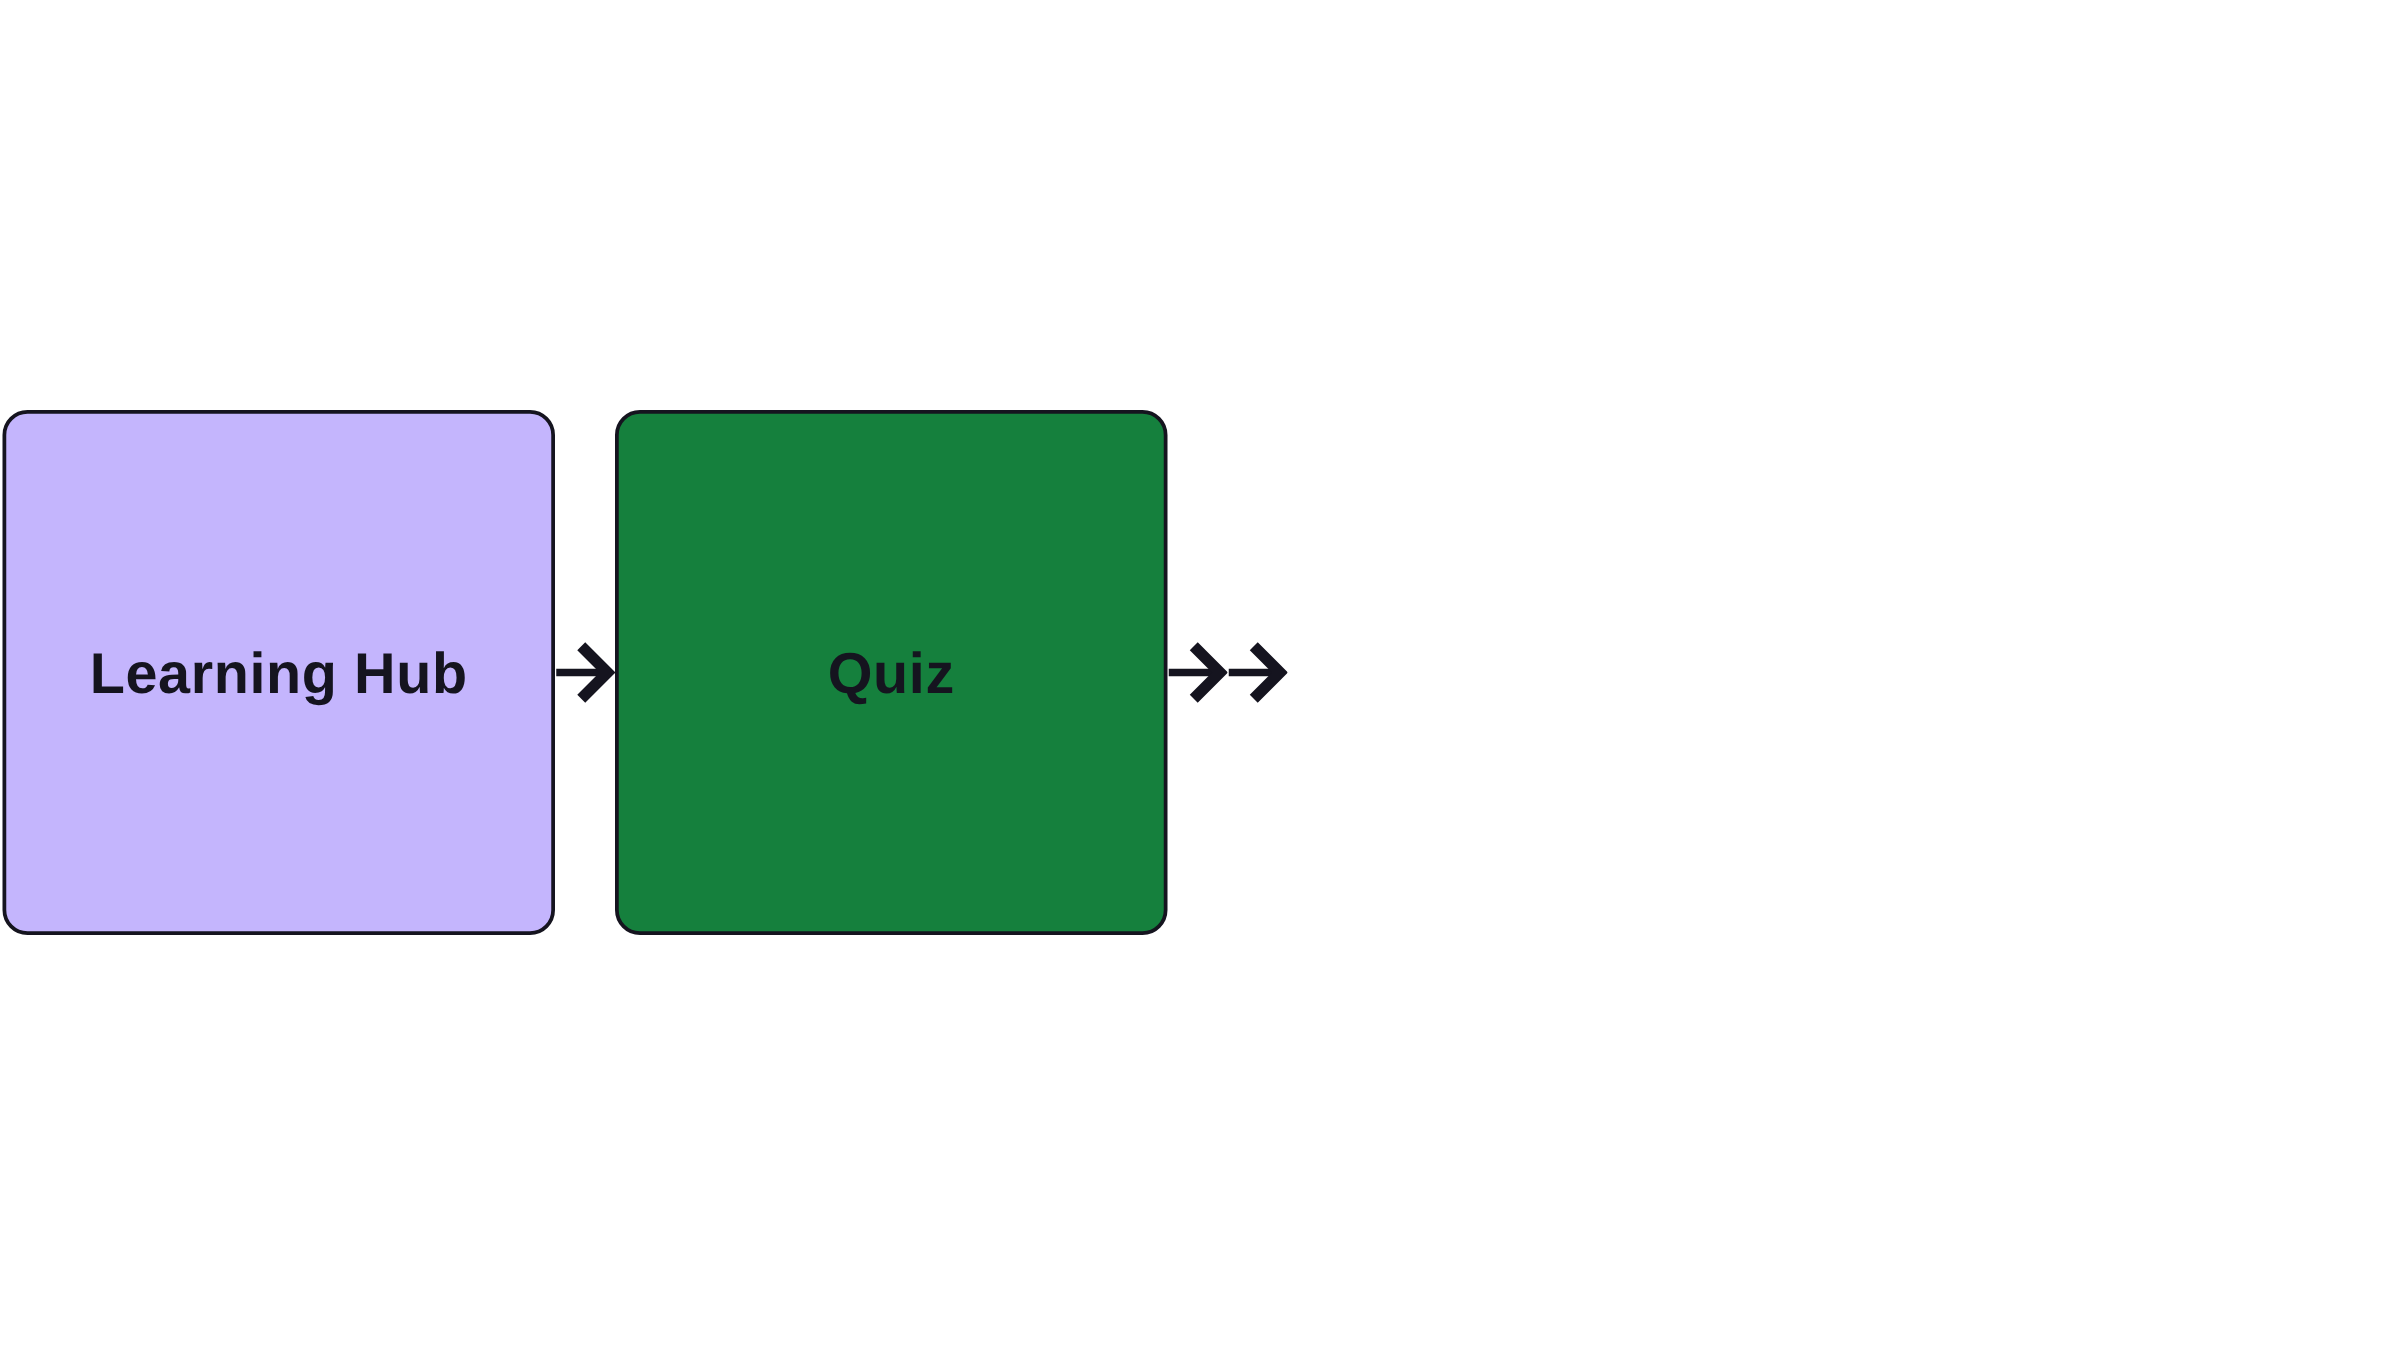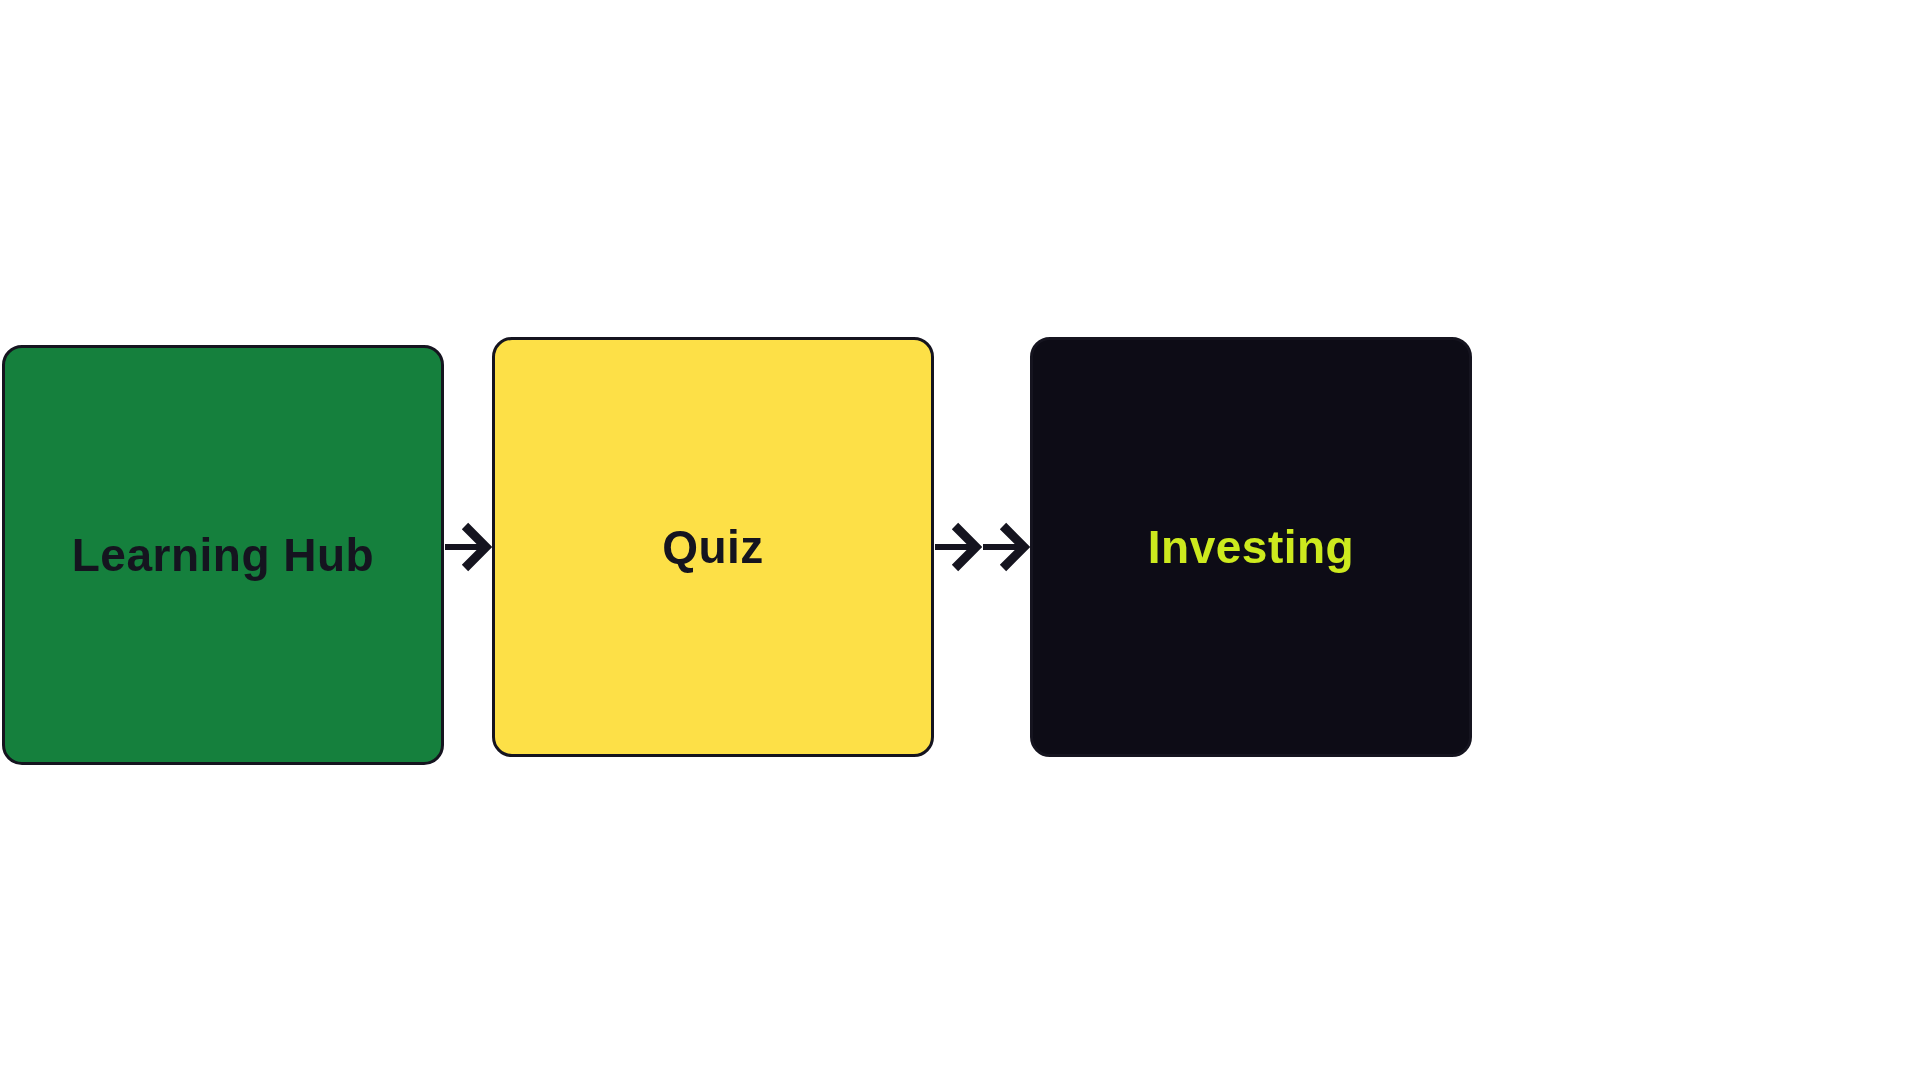--- a/index.html
+++ b/index.html
@@ -44,47 +44,44 @@
   }
   .arrow-cell svg {
     display: block;
   }
 </style>
 </head>
 <body style="background: rgb(255, 255, 255);">
 
 <div class="flow-row">
 
-  <div class="flow-step" style="background: #15803d; border-color: rgb(21, 20, 31); margin-top: 17px;">
+  <div class="flow-step" style="background: #c4b5fd; border-color: rgb(21, 20, 31);">
     <span class="step-label" style="color: rgb(21, 20, 31);">Learning Hub</span>
   </div>
 
   <div class="arrow-cell">
     <svg width="48" height="56" viewBox="0 0 48 56">
       <path d="M1 28 H38" fill="none" stroke="#15141f" stroke-width="6"></path>
       <path d="M21 7 L42 28 L21 49" fill="none" stroke="#15141f" stroke-width="9"></path>
     </svg>
   </div>
 
-  <div class="flow-step" style="background: #fde047; border-color: rgb(21, 20, 31);">
+  <div class="flow-step" style="background: #15803d; border-color: rgb(21, 20, 31);">
     <span class="step-label" style="color: rgb(21, 20, 31);">Quiz</span>
   </div>
 
   <div class="arrow-cell">
     <svg width="48" height="56" viewBox="0 0 48 56">
       <path d="M1 28 H38" fill="none" stroke="#15141f" stroke-width="6"></path>
       <path d="M21 7 L42 28 L21 49" fill="none" stroke="#15141f" stroke-width="9"></path>
     </svg>
   </div>
 
 
   <div class="arrow-cell">
     <svg width="48" height="56" viewBox="0 0 48 56">
       <path d="M1 28 H38" fill="none" stroke="#15141f" stroke-width="6"></path>
       <path d="M21 7 L42 28 L21 49" fill="none" stroke="#15141f" stroke-width="9"></path>
     </svg>
   </div>
 
-  <div class="flow-step" style="background: rgb(13, 12, 22); border-color: rgb(21, 20, 31);">
-    <span class="step-label" style="color: rgb(205, 234, 30);">Investing</span>
-  </div>
 
 </div>
 
 </body></html>

